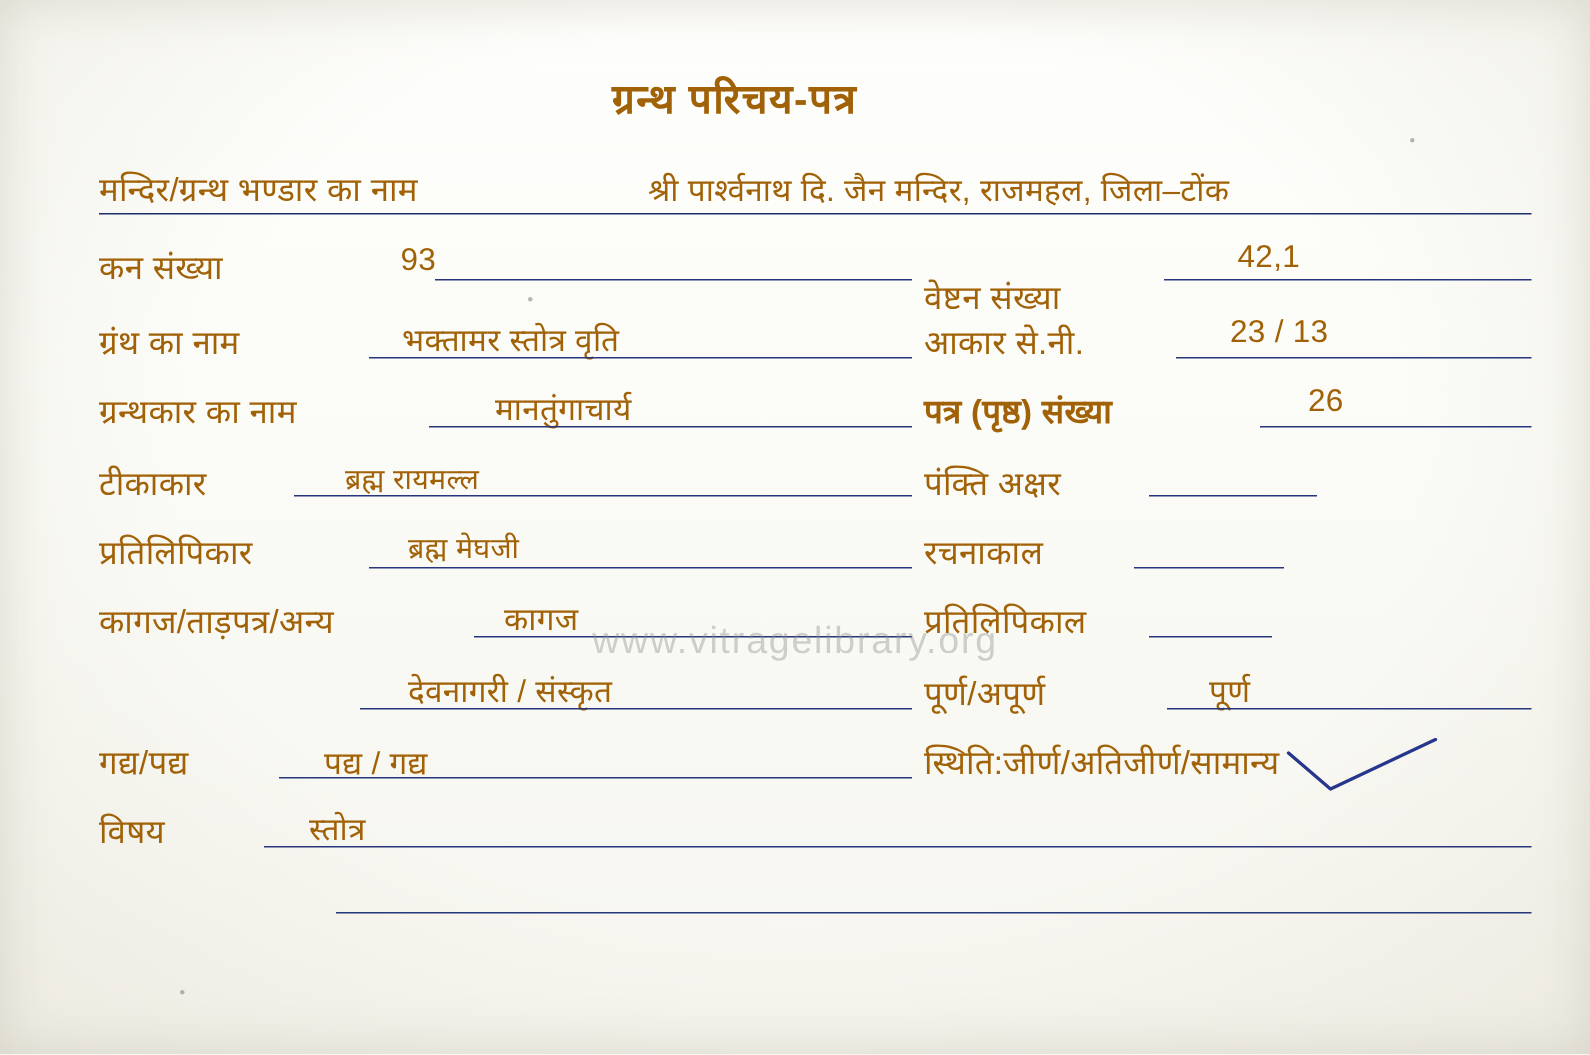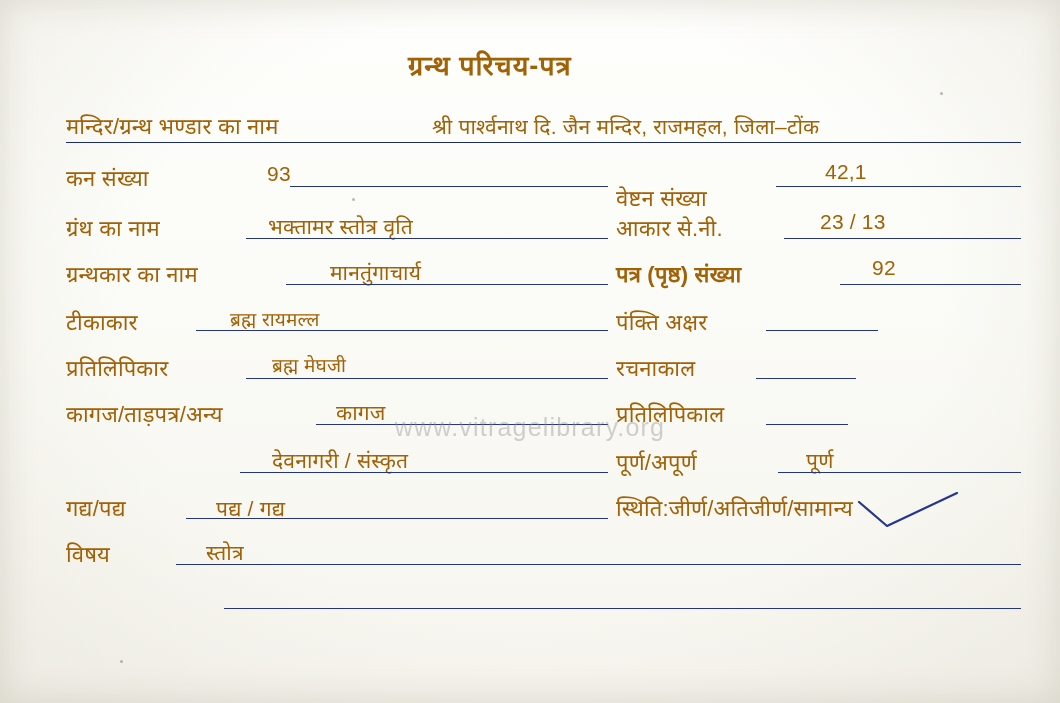--- a/index.html
+++ b/index.html
@@ -118,21 +118,21 @@
 
   <div class="ink label" style="left:616px; top:212px;">आकार से.नी.</div>
   <div class="ink value" style="left:820px; top:210px;">23 / 13</div>
   <div class="rule thin" style="left:784px; top:238px; width:237px;"></div>
 
   <div class="ink label" style="left:66px; top:258px;">ग्रन्थकार का नाम</div>
   <div class="ink value" style="left:330px; top:258px;">मानतुंगाचार्य</div>
   <div class="rule thin" style="left:286px; top:284px; width:322px;"></div>
 
   <div class="ink label" style="left:616px; top:258px;font-weight:bold;">पत्र (पृष्ठ) संख्या</div>
-  <div class="ink value" style="left:872px; top:256px;">92</div>
+  <div class="ink value" style="left:872px; top:256px;">26</div>
   <div class="rule thin" style="left:840px; top:284px; width:181px;"></div>
 
   <div class="ink label" style="left:66px; top:306px;">टीकाकार</div>
   <div class="ink value" style="left:230px; top:306px; font-size:19px;">ब्रह्म रायमल्ल</div>
   <div class="rule thin" style="left:196px; top:330px; width:412px;"></div>
 
   <div class="ink label" style="left:616px; top:306px;">पंक्ति अक्षर</div>
   <div class="rule thin" style="left:766px; top:330px; width:112px;"></div>
 
   <div class="ink label" style="left:66px; top:352px;">प्रतिलिपिकार</div>

